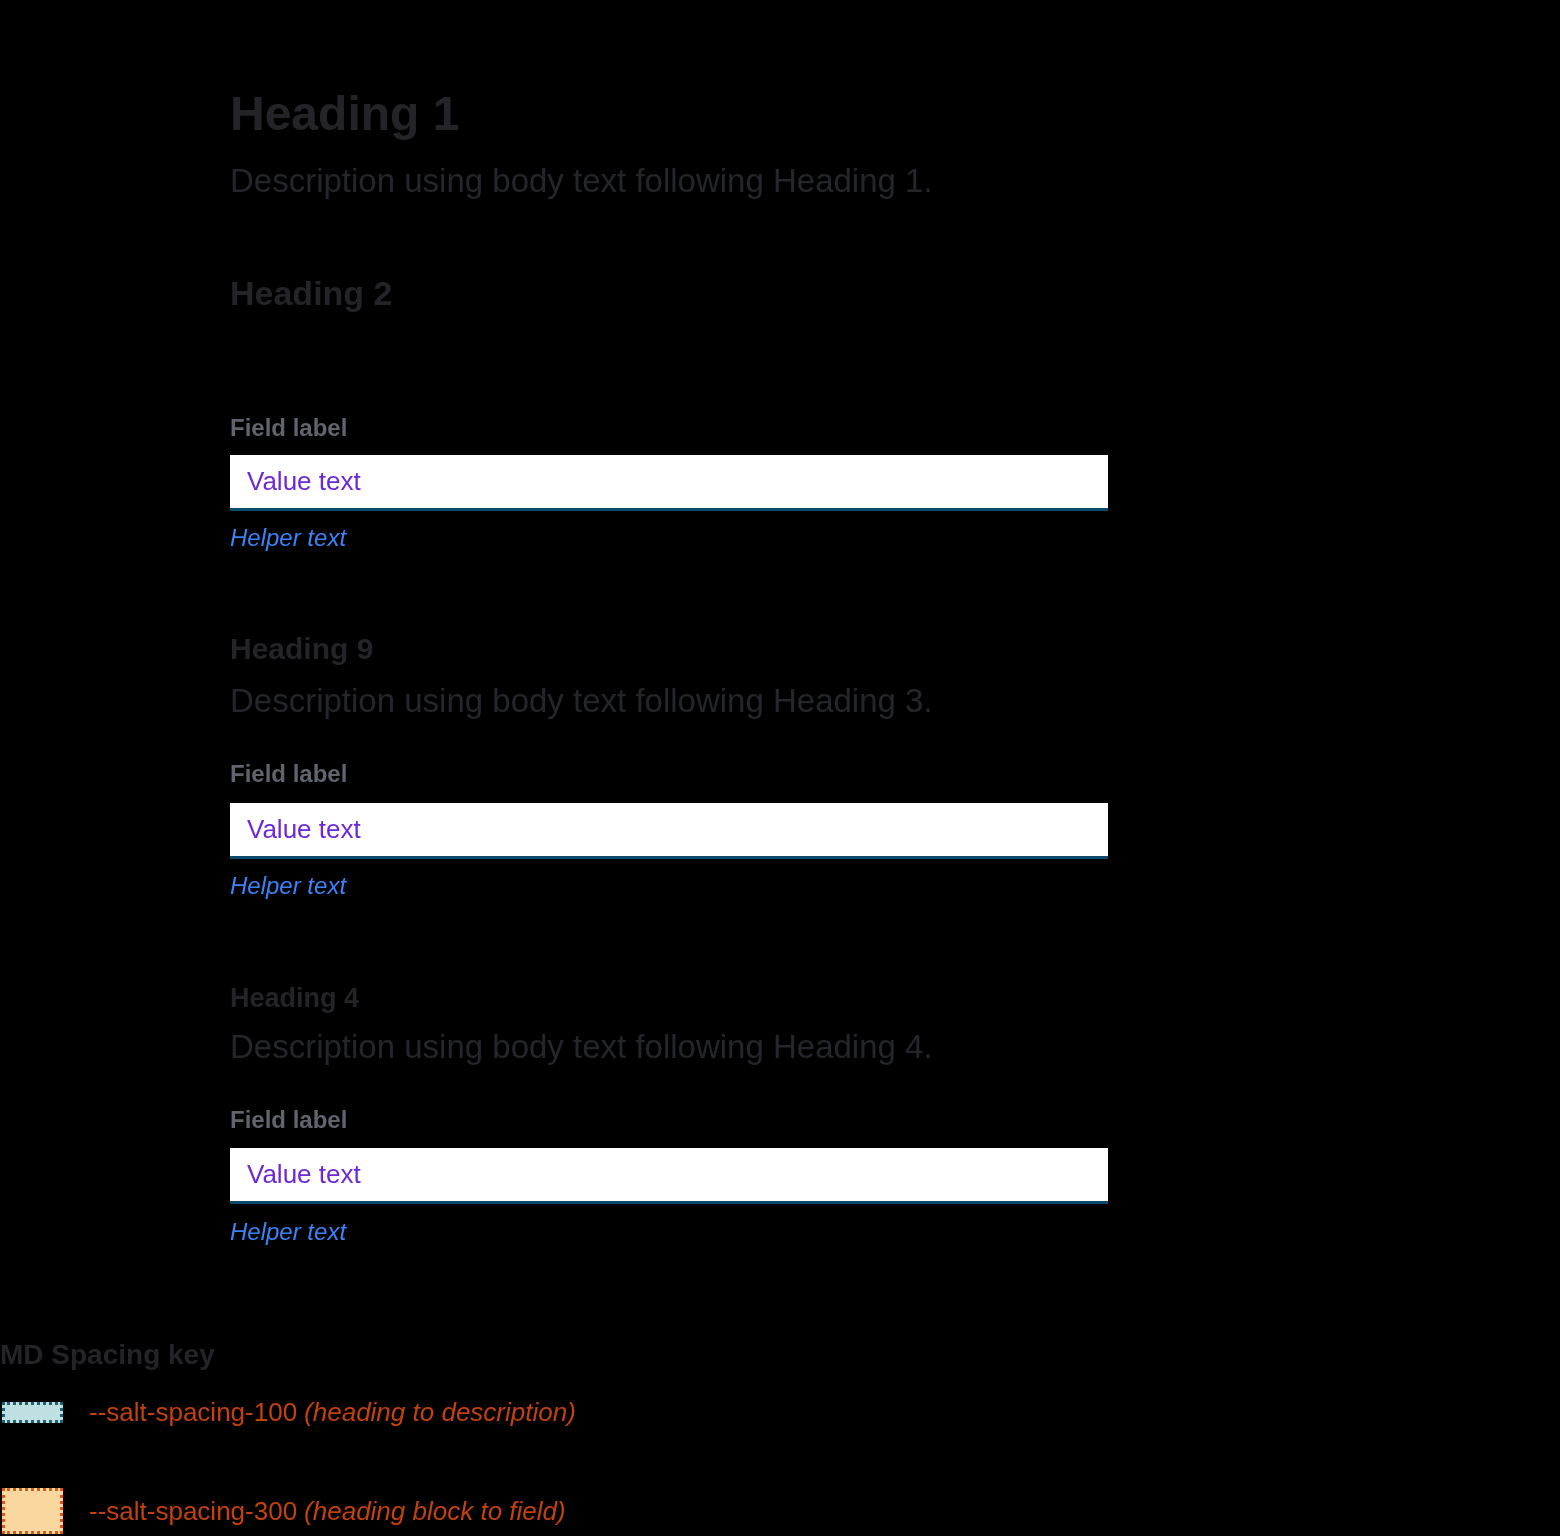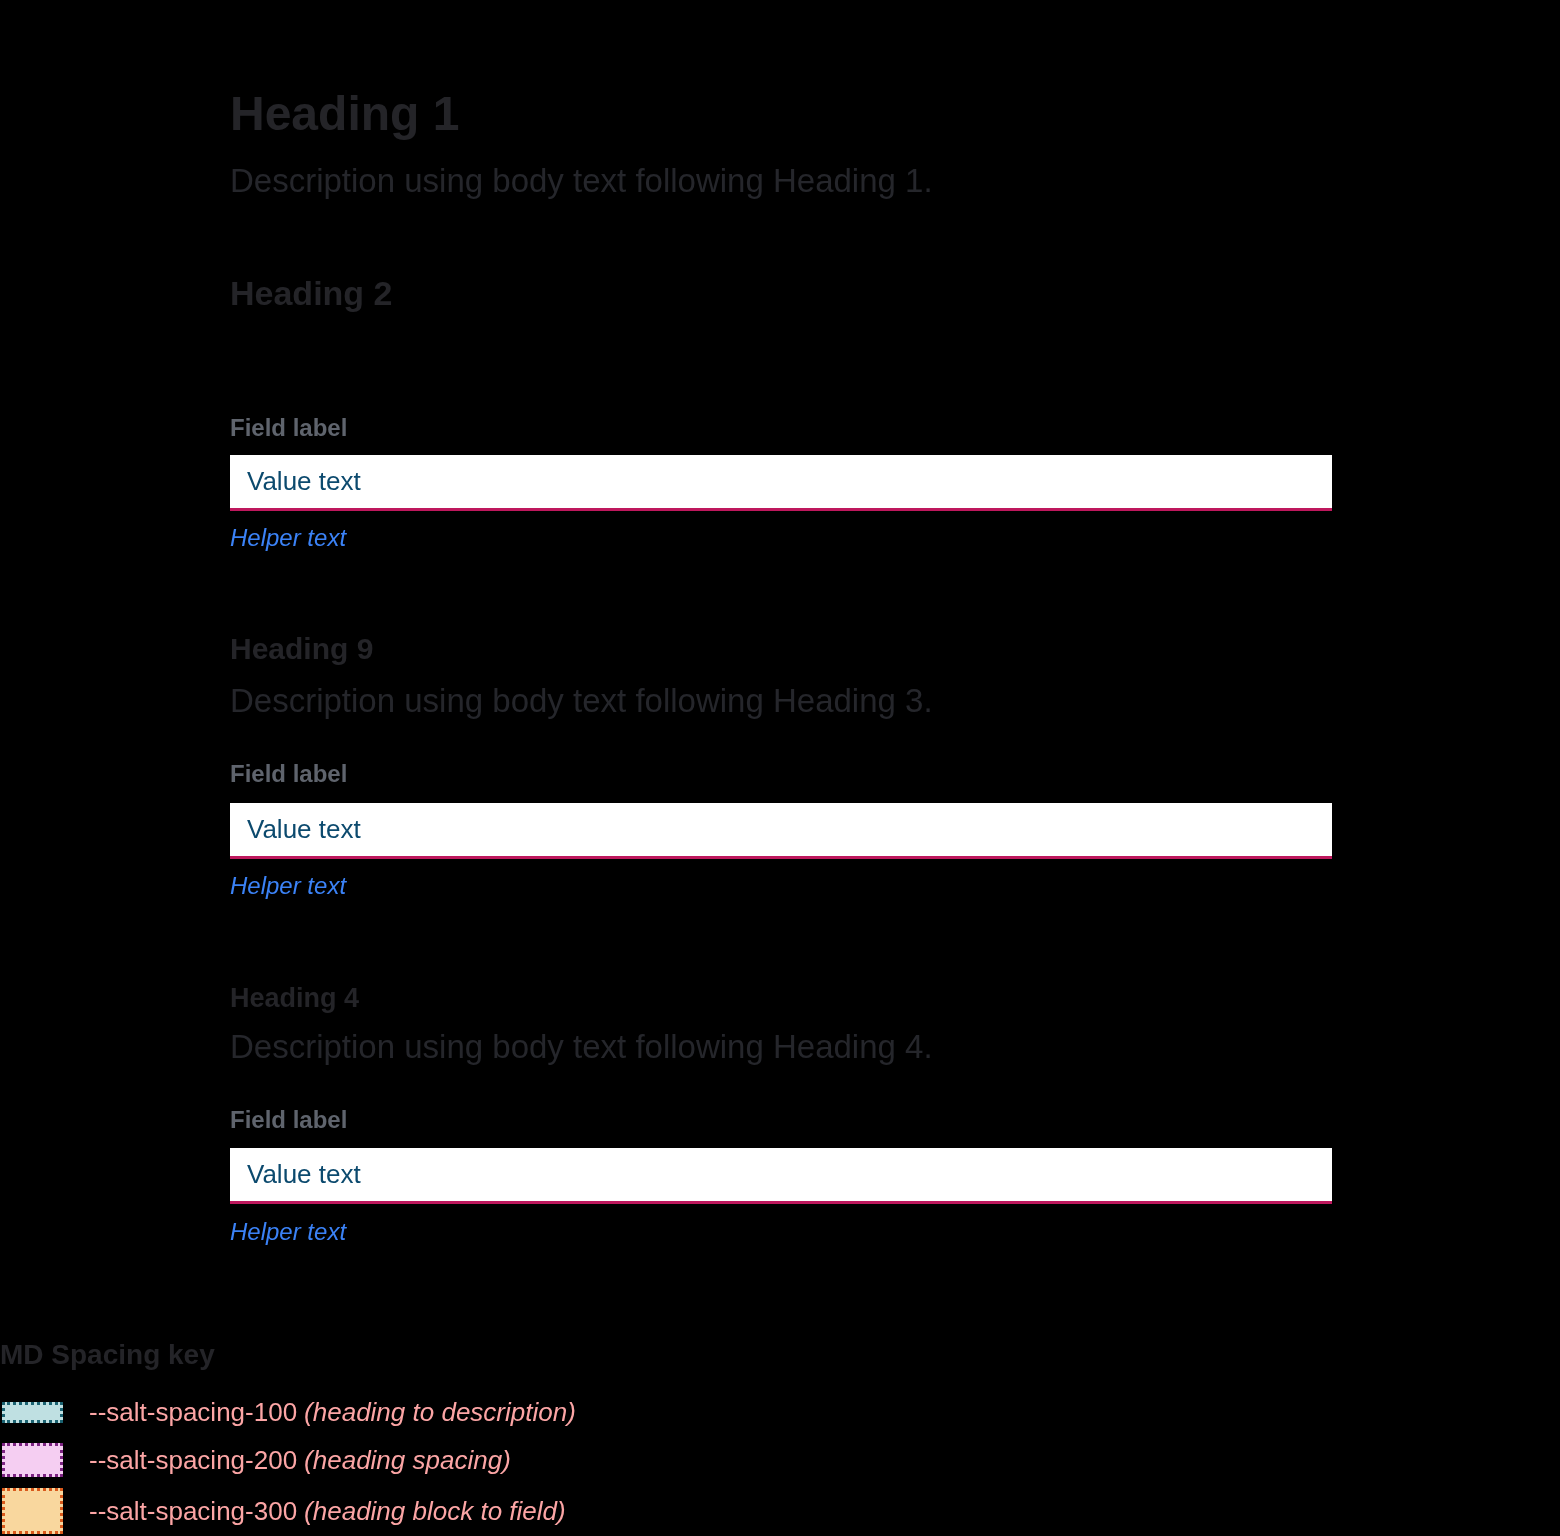--- a/index.html
+++ b/index.html
@@ -34,28 +34,28 @@
   .field-label {
     font-size: 24px;
     font-weight: 600;
     color: #5f646d;
     line-height: 1.3;
     white-space: nowrap;
   }
 
   .text-input {
     box-sizing: border-box;
-    width: 1102px;
+    width: 878px;
     height: 56px;
     background: #ffffff;
     border: none;
-    border-bottom: 3px solid #be185d;
+    border-bottom: 3px solid #0c4a6e;
     font-family: "Liberation Sans", sans-serif;
     font-size: 26px;
-    color: #0c4a6e;
+    color: #6d28d9;
     padding: 0 0 0 17px;
     outline: none;
     display: block;
   }
 
   .helper-text {
     font-size: 24px;
     font-style: italic;
     font-weight: 400;
     color: #3b82f6;
@@ -79,21 +79,21 @@
   .key-swatch {
     box-sizing: border-box;
     width: 61px;
     flex: 0 0 61px;
     border-style: dotted;
     border-width: 3px;
   }
   .key-text {
     margin-left: 26px;
     font-size: 26px;
-    color: #fca5a5;
+    color: #c2410c;
     white-space: nowrap;
   }
   .key-token { font-style: normal; font-weight: 400; }
   .key-note  { font-style: italic; font-weight: 400; margin-left: 7px; }
 </style>
 </head>
 <body>
 
 <div id="canvas">
 
@@ -122,26 +122,20 @@
 
   <div class="abs key-title" style="left:0px; top:1338px;">MD Spacing key</div>
 
   <div class="abs key-row" style="top:1402px; height:21px;">
     <div class="key-swatch" style="height: 21px; background: rgb(191, 224, 226); border-color: rgb(27, 99, 114);"></div>
     <div class="key-text">
       <span class="key-token">--salt-spacing-100</span><span class="key-note">(heading to description)</span>
     </div>
   </div>
 
-  <div class="abs key-row" style="top:1443px; height:34px;">
-    <div class="key-swatch" style="height: 34px; background: rgb(245, 206, 242); border-color: rgb(125, 36, 131);"></div>
-    <div class="key-text">
-      <span class="key-token">--salt-spacing-200</span><span class="key-note">(heading spacing)</span>
-    </div>
-  </div>
 
   <div class="abs key-row" style="top:1488px; height:46px;">
     <div class="key-swatch" style="height: 46px; background: rgb(249, 215, 158); border-color: rgb(217, 89, 27);"></div>
     <div class="key-text">
       <span class="key-token">--salt-spacing-300</span><span class="key-note">(heading block to field)</span>
     </div>
   </div>
 
 </div>
 

